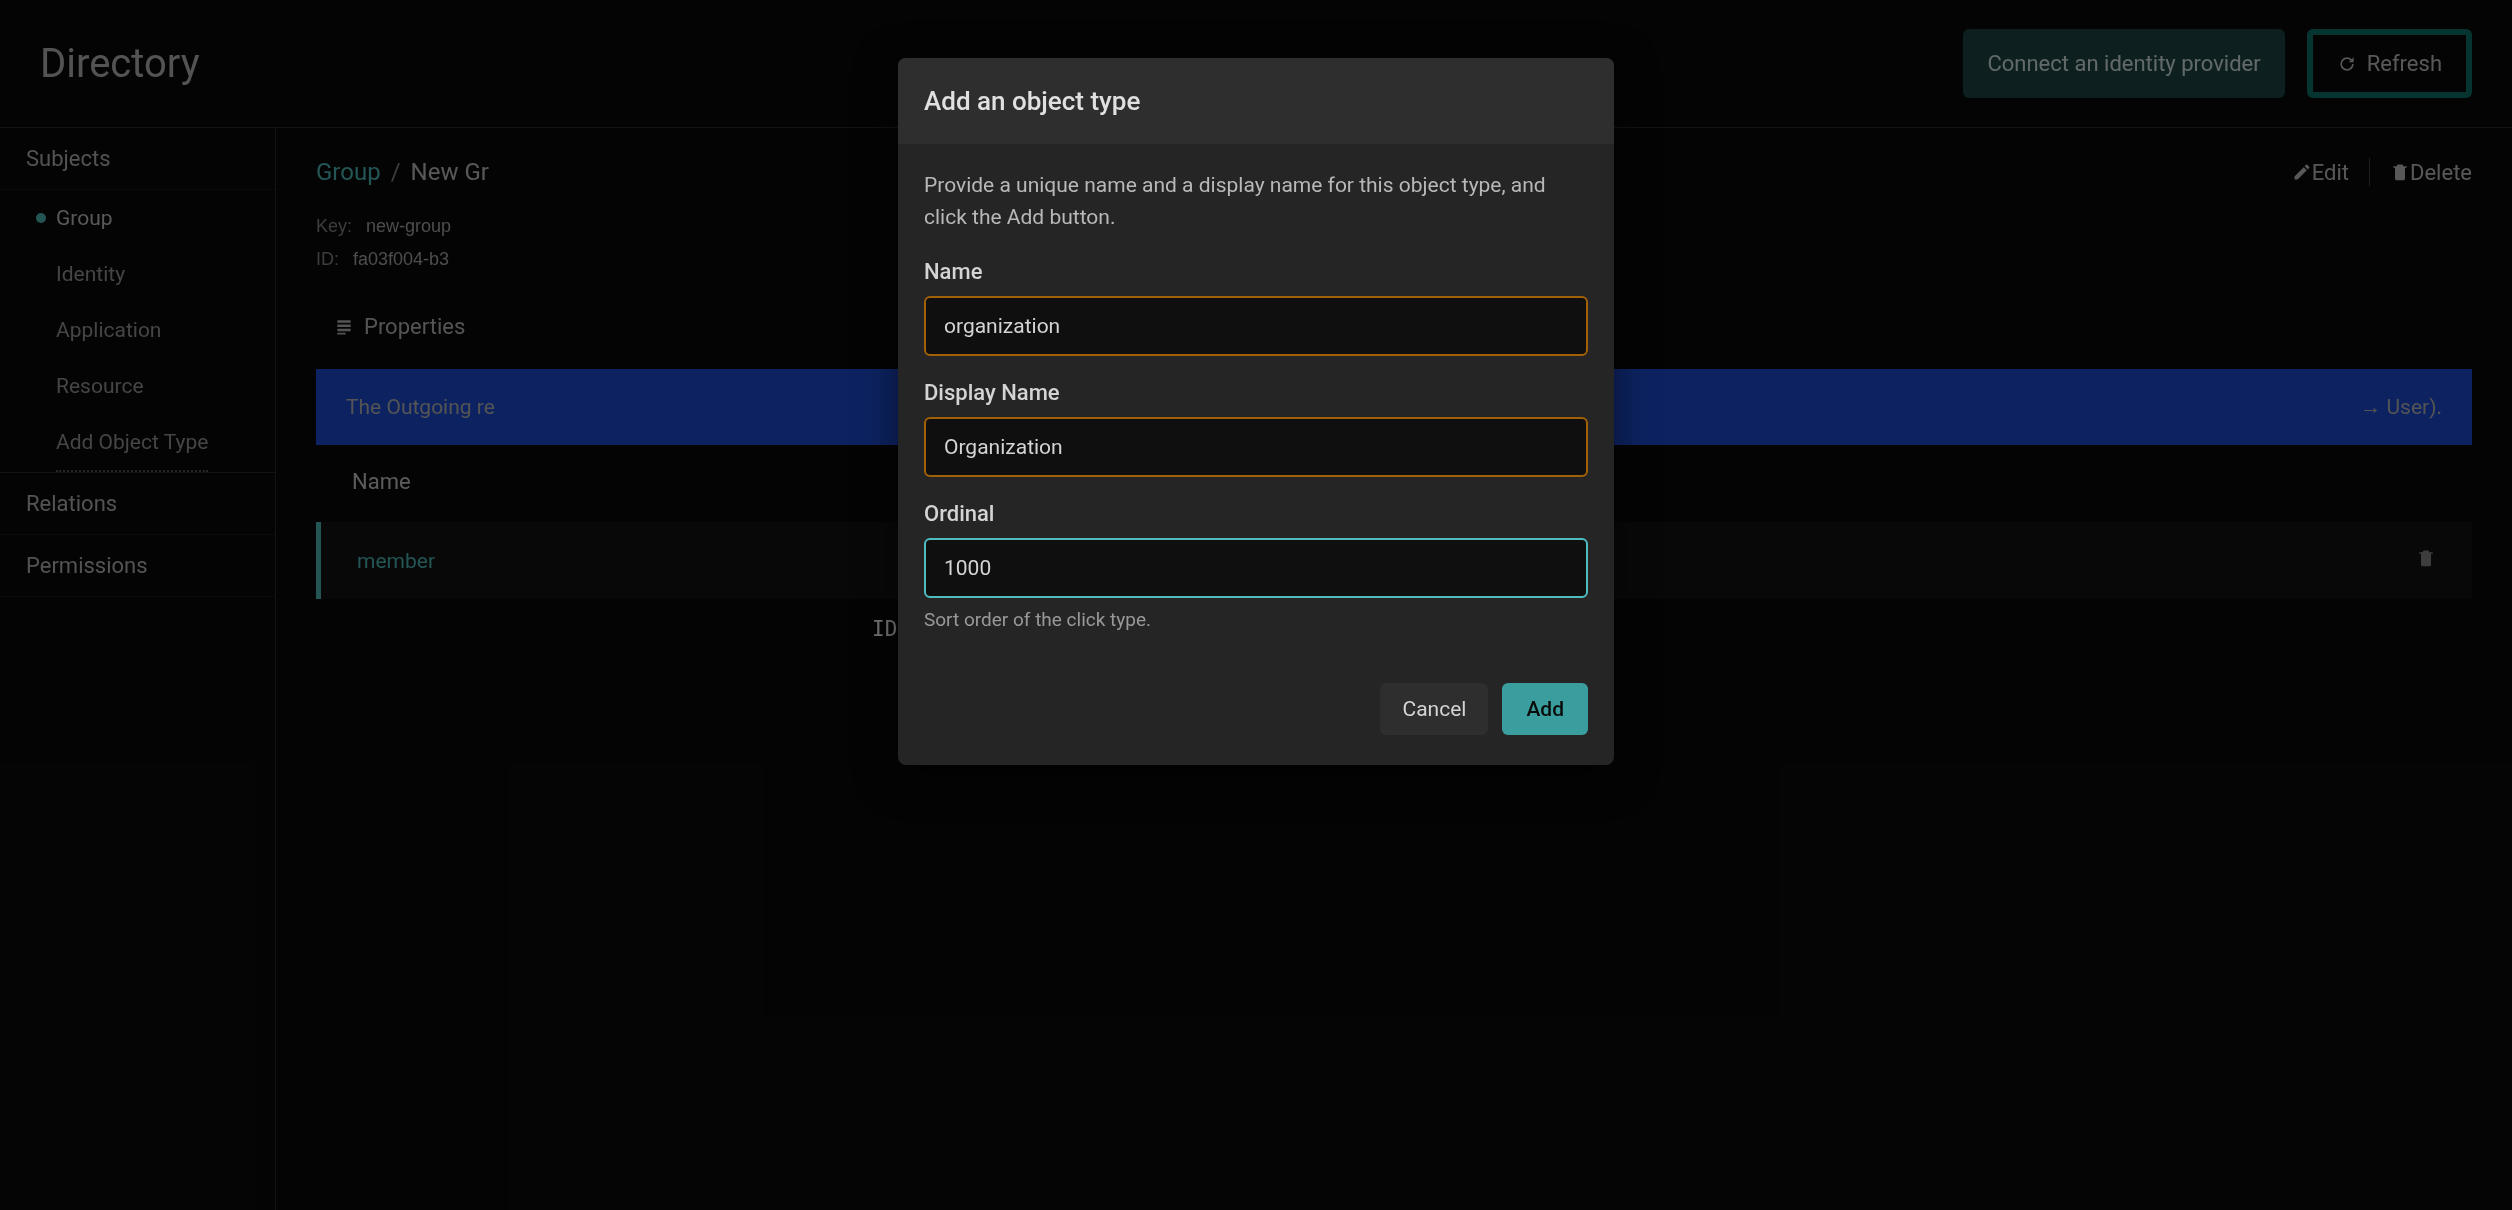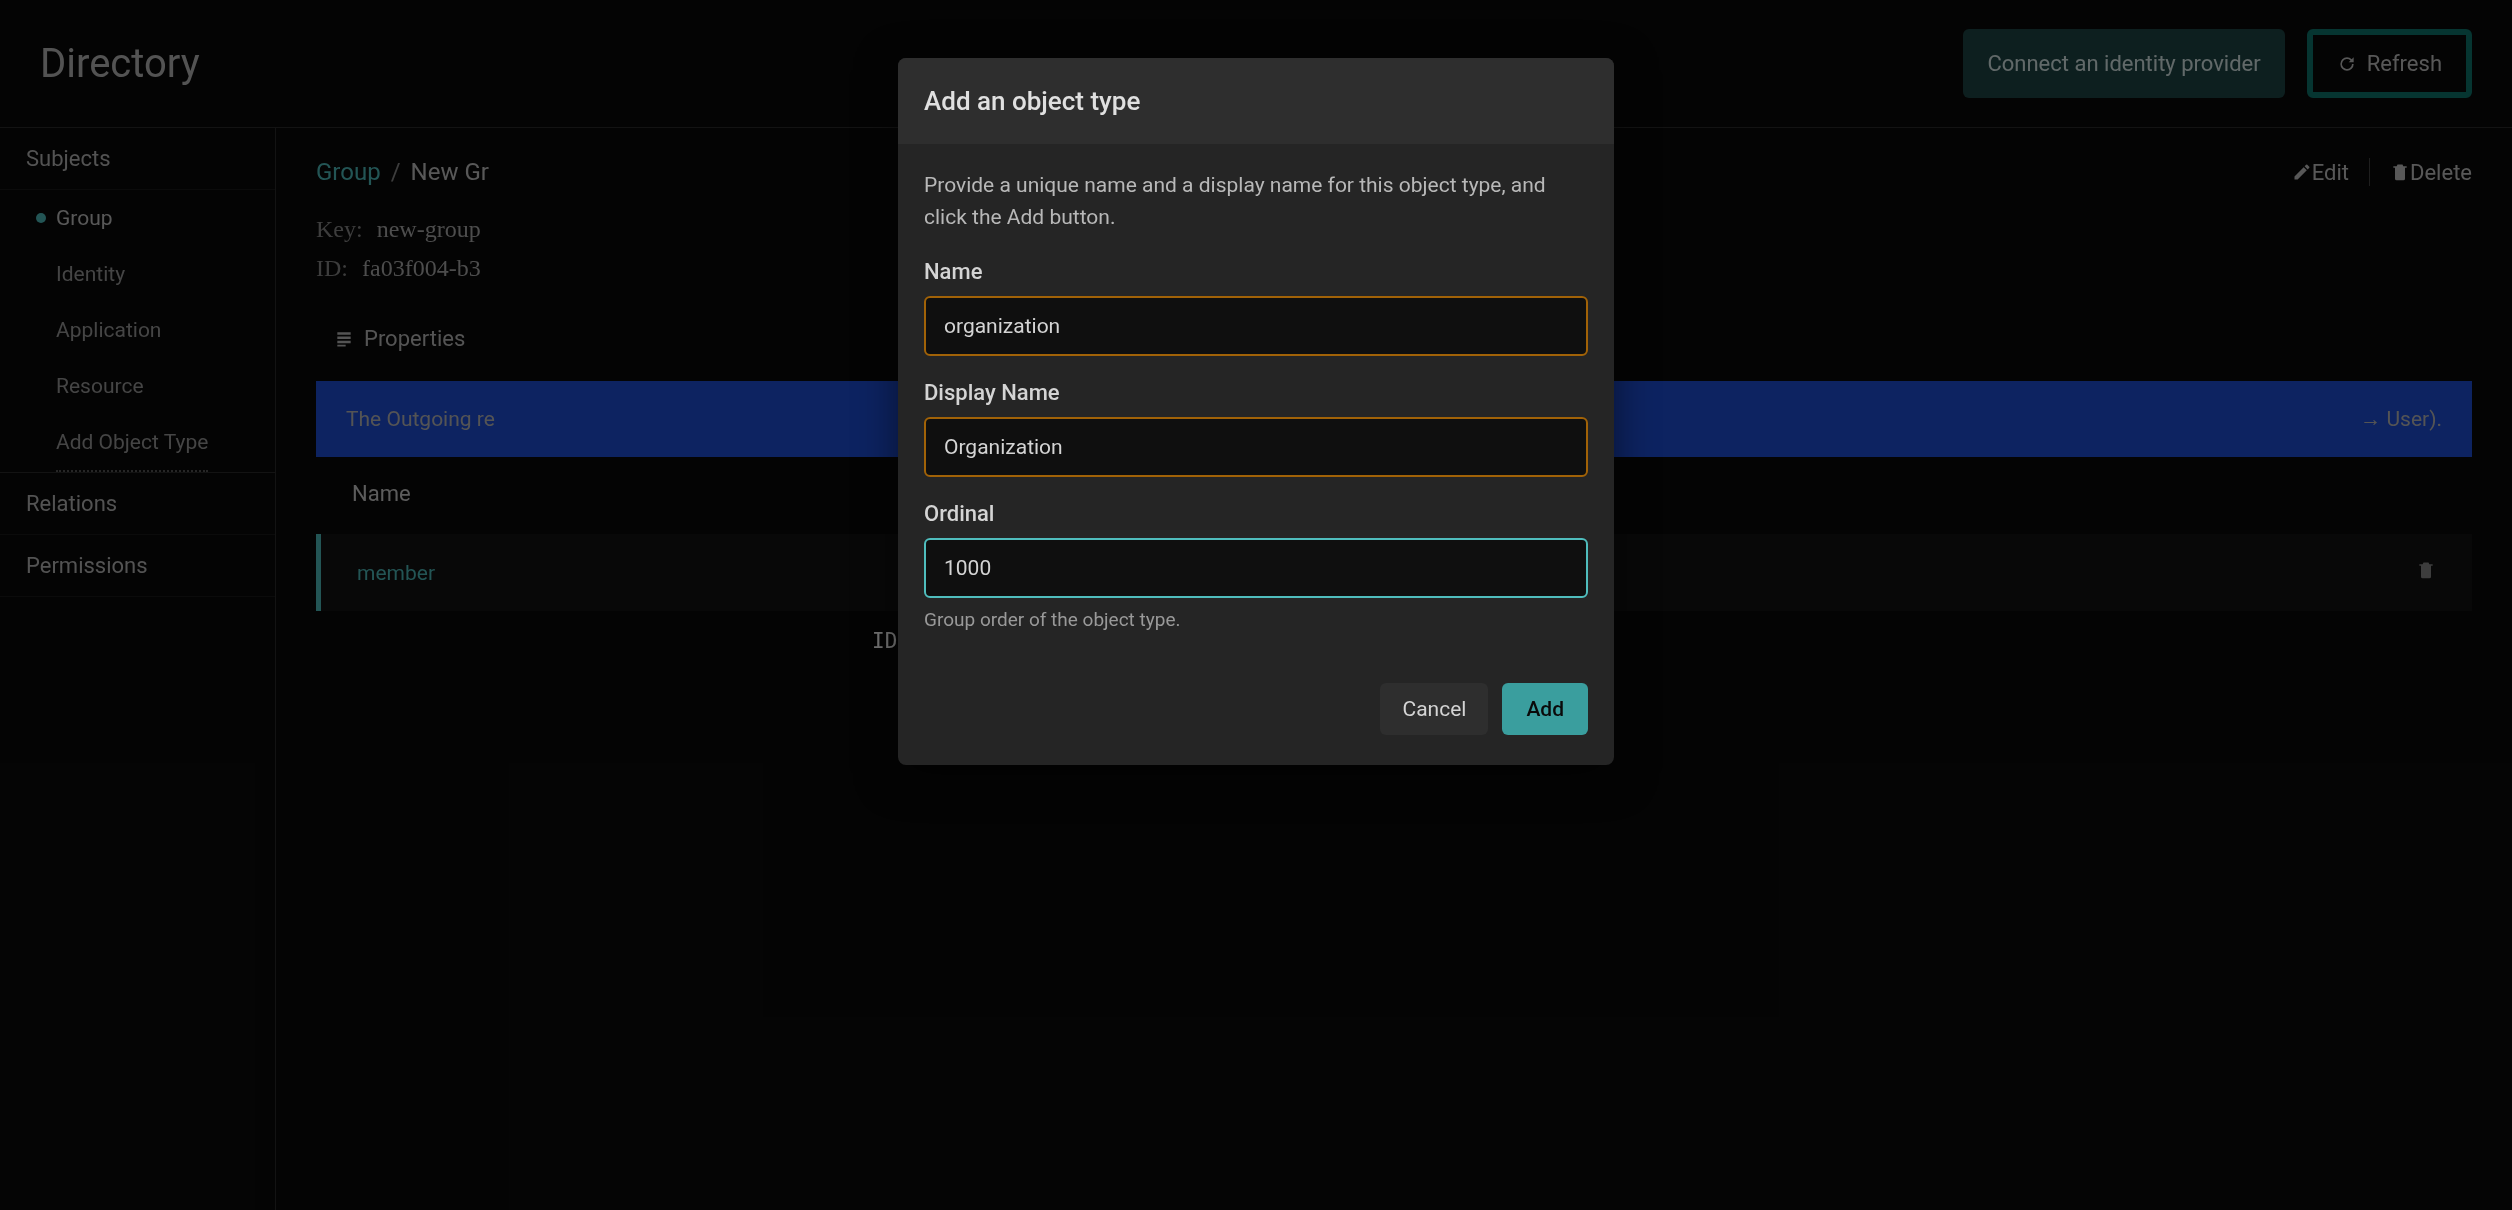--- a/index.html
+++ b/index.html
@@ -143,22 +143,22 @@
     .divider-v {
       width: 1px;
       height: 28px;
       background: #444;
     }
 
     .kv {
       display: flex;
       gap: 14px;
       margin-bottom: 12px;
-      font-family: Liberation Serif, serif;
-      font-size: 24px;
+      font-family: Liberation Sans, sans-serif;
+      font-size: 18px;
     }
     .kv .k { color: #888; }
     .kv .v { color: #aaa; }
 
     .tab-link {
       display: inline-flex;
       align-items: center;
       gap: 10px;
       color: #bbb;
       font-size: 22px;
@@ -402,20 +402,20 @@
       <div class="modal-desc">Provide a unique name and a display name for this object type, and click the Add button.</div>
 
       <label class="form-label">Name</label>
       <input class="form-input" value="organization" style="">
 
       <label class="form-label">Display Name</label>
       <input class="form-input" value="Organization" style="">
 
       <label class="form-label">Ordinal</label>
       <input class="form-input focused" value="1000" style="">
-      <div class="form-help">Group order of the object type.</div>
+      <div class="form-help">Sort order of the click type.</div>
     </div>
     <div class="modal-footer">
       <button class="btn-secondary">Cancel</button>
       <button class="btn-primary">Add</button>
     </div>
   </div>
 </div>
 
 </body></html>

